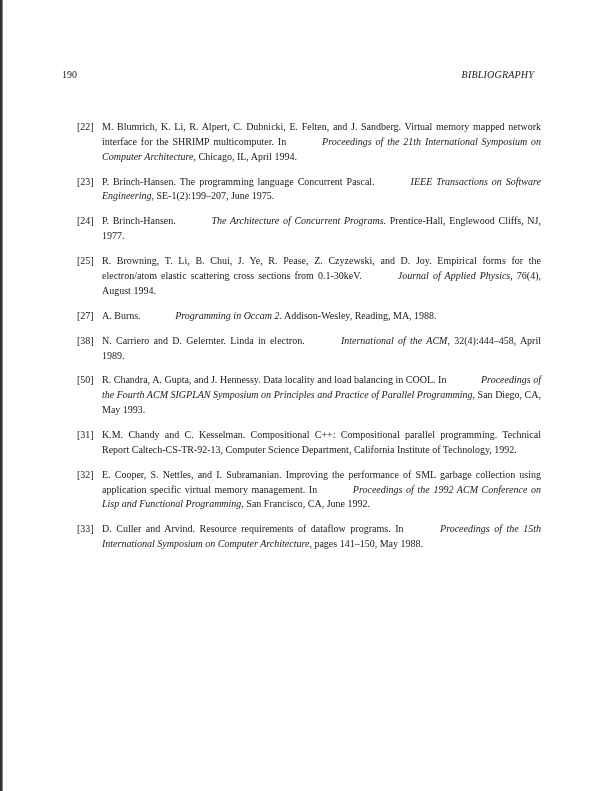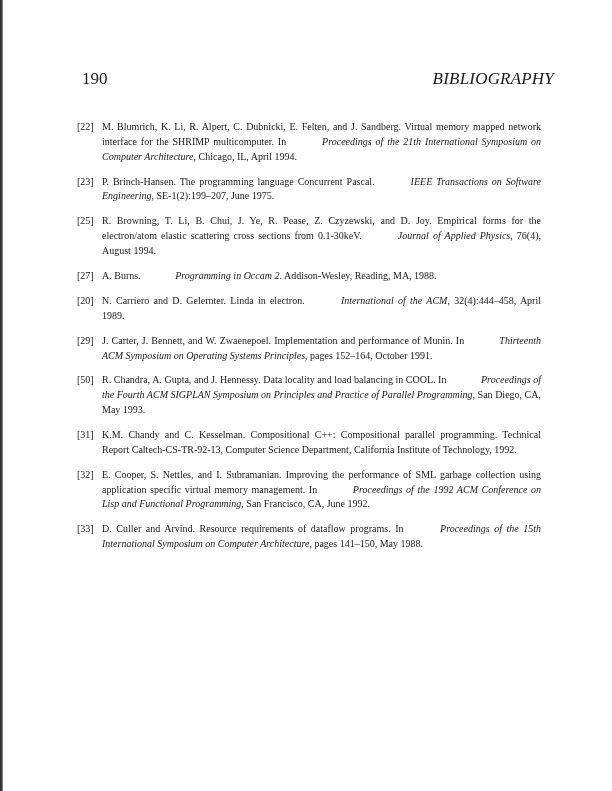--- a/index.html
+++ b/index.html
@@ -19,24 +19,24 @@
       position: absolute;
       left: 0;
       top: 0;
       width: 3px;
       height: 791px;
       background: linear-gradient(to right, #2a2a2a 0, #444 2px, #bbb 3px);
     }
     .running-head {
       position: absolute;
       top: 69px;
-      left: 82px;
+      left: 62px;
       width: 472px;
       height: 16px;
-      font-size: 17px;
+      font-size: 10px;
     }
     .page-number {
       position: absolute;
       left: 0;
       top: 0;
     }
     .section-title {
       position: absolute;
       right: 0;
       top: 0;
@@ -86,34 +86,34 @@
 <ul class="bib-list" id="bib-list">
     <li class="bib-entry">
       <span class="bib-label">[22]</span>
       <span class="bib-text"><span>M. Blumrich, K. Li, R. Alpert, C. Dubnicki, E. Felten, and J. Sandberg. Virtual memory mapped network interface for the SHRIMP multicomputer. In </span><i>Proceedings of the 21th International Symposium on Computer Architecture</i><span>, Chicago, IL, April 1994.</span></span>
     </li>
     <li class="bib-entry">
       <span class="bib-label">[23]</span>
       <span class="bib-text"><span>P. Brinch-Hansen. The programming language Concurrent Pascal. </span><i>IEEE Transactions on Software Engineering</i><span>, SE-1(2):199–207, June 1975.</span></span>
     </li>
     <li class="bib-entry">
+      <span class="bib-label">[24]</span>
+      <span class="bib-text"><span>P. Brinch-Hansen. </span><i>The Architecture of Concurrent Programs</i><span>. Prentice-Hall, Englewood Cliffs, NJ, 1977.</span></span>
+    </li>
+    <li class="bib-entry">
       <span class="bib-label">[25]</span>
       <span class="bib-text"><span>R. Browning, T. Li, B. Chui, J. Ye, R. Pease, Z. Czyzewski, and D. Joy. Empirical forms for the electron/atom elastic scattering cross sections from 0.1-30keV. </span><i>Journal of Applied Physics</i><span>, 76(4), August 1994.</span></span>
     </li>
     <li class="bib-entry">
       <span class="bib-label">[27]</span>
       <span class="bib-text"><span>A. Burns. </span><i>Programming in Occam 2</i><span>. Addison-Wesley, Reading, MA, 1988.</span></span>
     </li>
     <li class="bib-entry">
-      <span class="bib-label">[20]</span>
+      <span class="bib-label">[38]</span>
       <span class="bib-text"><span>N. Carriero and D. Gelernter. Linda in electron. </span><i>International of the ACM</i><span>, 32(4):444–458, April 1989.</span></span>
-    </li>
-    <li class="bib-entry">
-      <span class="bib-label">[29]</span>
-      <span class="bib-text"><span>J. Carter, J. Bennett, and W. Zwaenepoel. Implementation and performance of Munin. In </span><i>Thirteenth ACM Symposium on Operating Systems Principles</i><span>, pages 152–164, October 1991.</span></span>
     </li>
     <li class="bib-entry">
       <span class="bib-label">[50]</span>
       <span class="bib-text"><span>R. Chandra, A. Gupta, and J. Hennessy. Data locality and load balancing in COOL. In </span><i>Proceedings of the Fourth ACM SIGPLAN Symposium on Principles and Practice of Parallel Programming</i><span>, San Diego, CA, May 1993.</span></span>
     </li>
     <li class="bib-entry">
       <span class="bib-label">[31]</span>
       <span class="bib-text"><span>K.M. Chandy and C. Kesselman. Compositional C++: Compositional parallel programming. Technical Report Caltech-CS-TR-92-13, Computer Science Department, California Institute of Technology, 1992.</span></span>
     </li>
     <li class="bib-entry">

